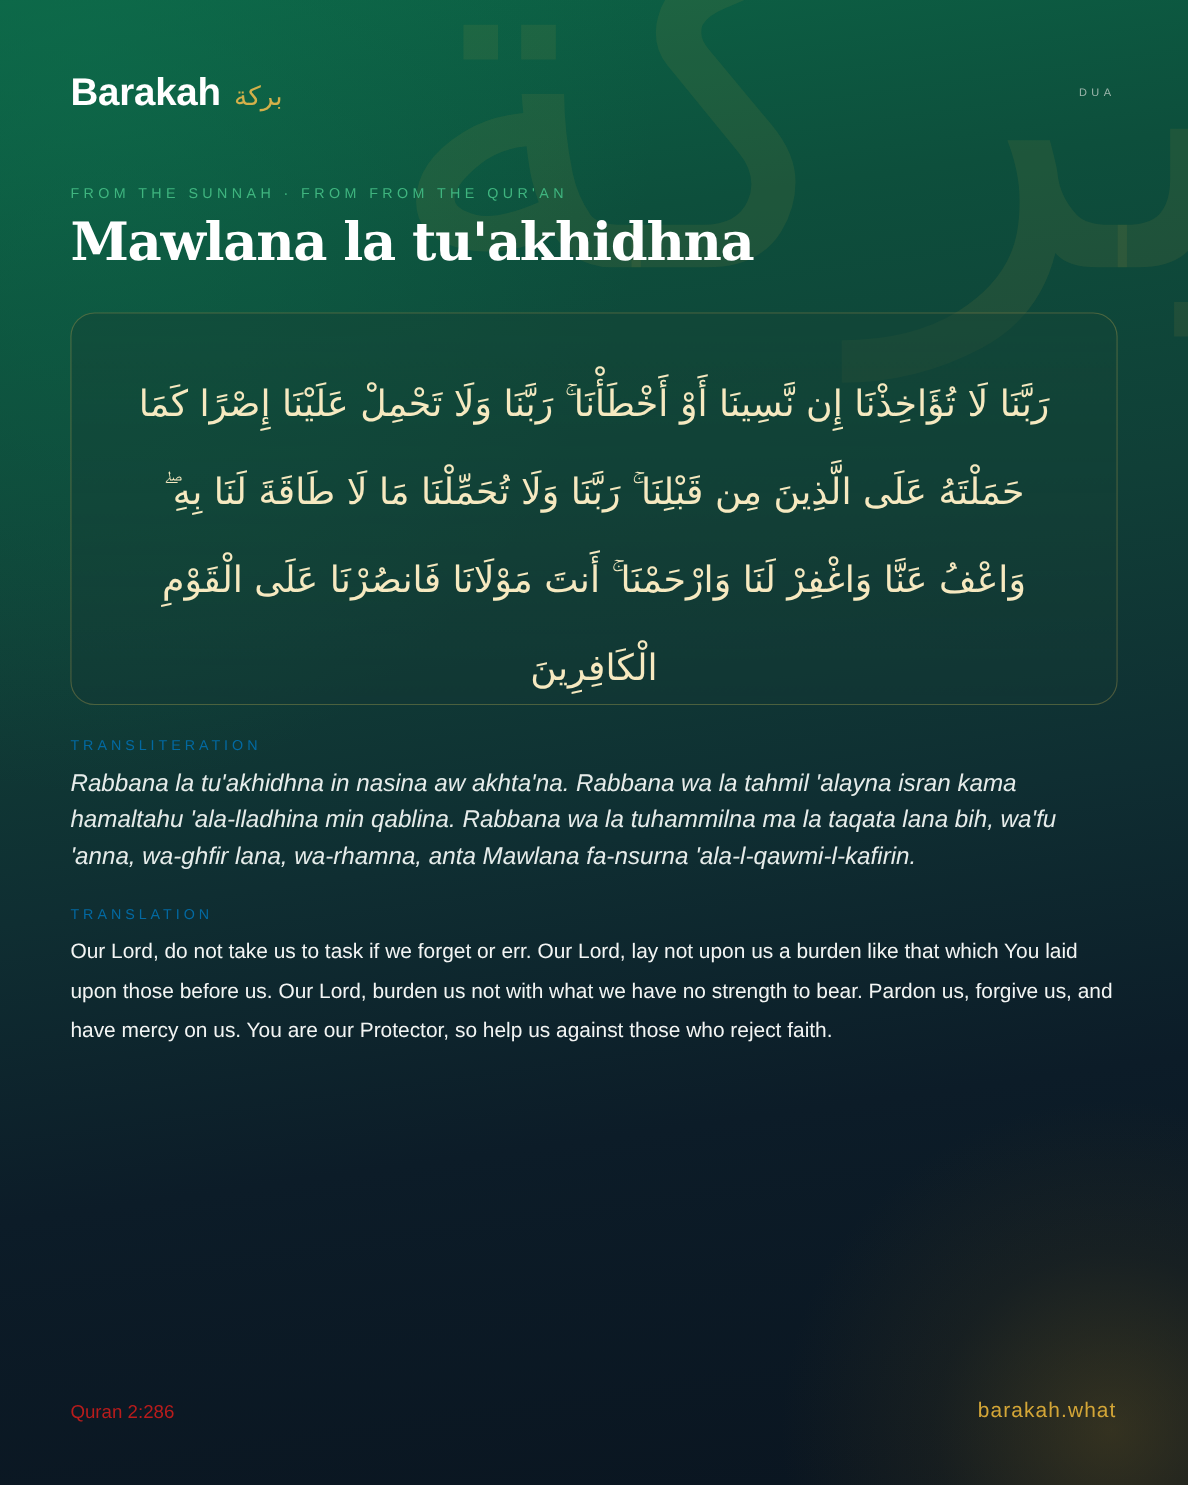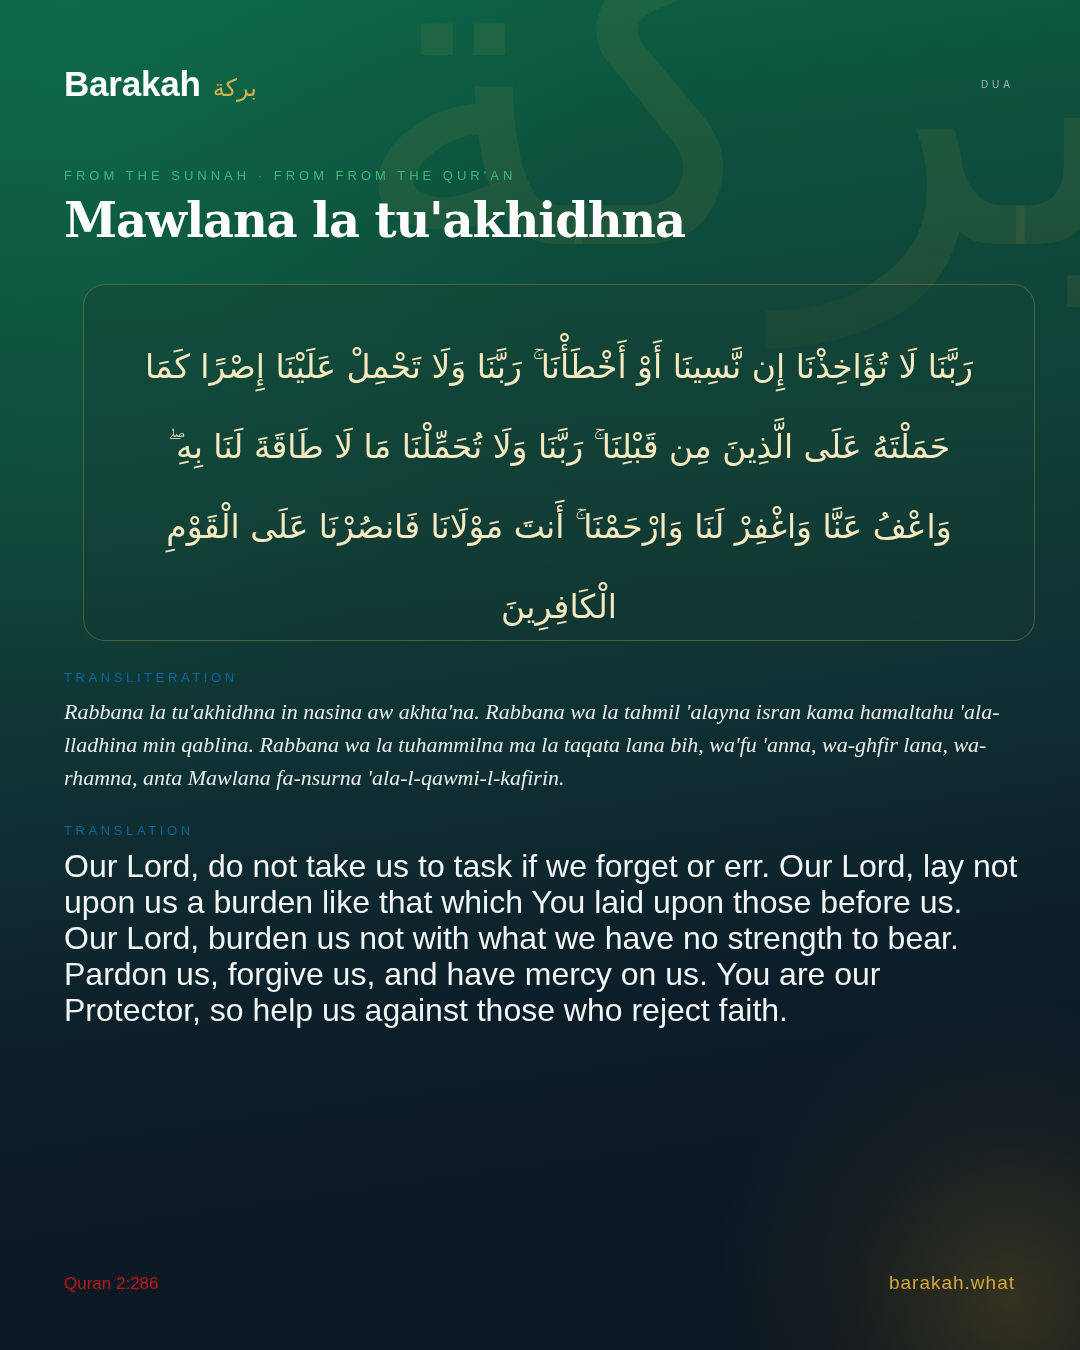--- a/index.html
+++ b/index.html
@@ -51,42 +51,42 @@
       font-family: "DejaVu Serif", "Liberation Serif", serif;
       font-size: 48px; color: #ffffff; letter-spacing: -1.2px;
       white-space: nowrap;
     }
     .arabic-card {
       position: absolute; left: 64px; top: 284px; width: 952px; height: 357px;
       border-radius: 22px;
       border: 1px solid rgba(200, 170, 80, 0.32);
       background: linear-gradient(180deg, rgba(20, 70, 55, 0.55) 0%, rgba(20, 55, 52, 0.45) 100%);
       padding: 42px 48px;
-      display: flex; align-items: flex-start; justify-content: center; margin-left: 19px;
+      display: flex; align-items: flex-start; justify-content: center;
     }
     .arabic-text {
       direction: rtl; text-align: center;
       font-family: "DejaVu Sans", sans-serif;
       font-size: 33px; line-height: 80px;
       color: #f6e9c0;
       width: 100%;
     }
     .label {
       position: absolute; left: 64px;
       font-size: 13px; letter-spacing: 3.6px; color: #0369a1;
     }
     .label-translit { top: 670px; }
     .label-translation { top: 823px; }
     .translit {
       position: absolute; left: 64px; top: 695px; width: 960px;
-      font-style: italic; font-size: 22px; line-height: 33px; color: #e6ecea; font-family: Liberation Serif, serif;
+      font-style: italic; font-size: 22px; line-height: 33px; color: #e6ecea;
     }
     .translation {
       position: absolute; left: 64px; top: 848px; width: 960px;
-      font-size: 32px; line-height: 36px; color: #f3f5f4;
+      font-size: 19px; line-height: 36px; color: #f3f5f4;
     }
     .footer-ref {
       position: absolute; left: 64px; top: 1274px;
       font-size: 17px; color: #b91c1c;
     }
     .footer-url {
       position: absolute; right: 65px; top: 1272px;
       font-size: 19px; color: #d4a637; letter-spacing: 1px;
     }
   </style>

